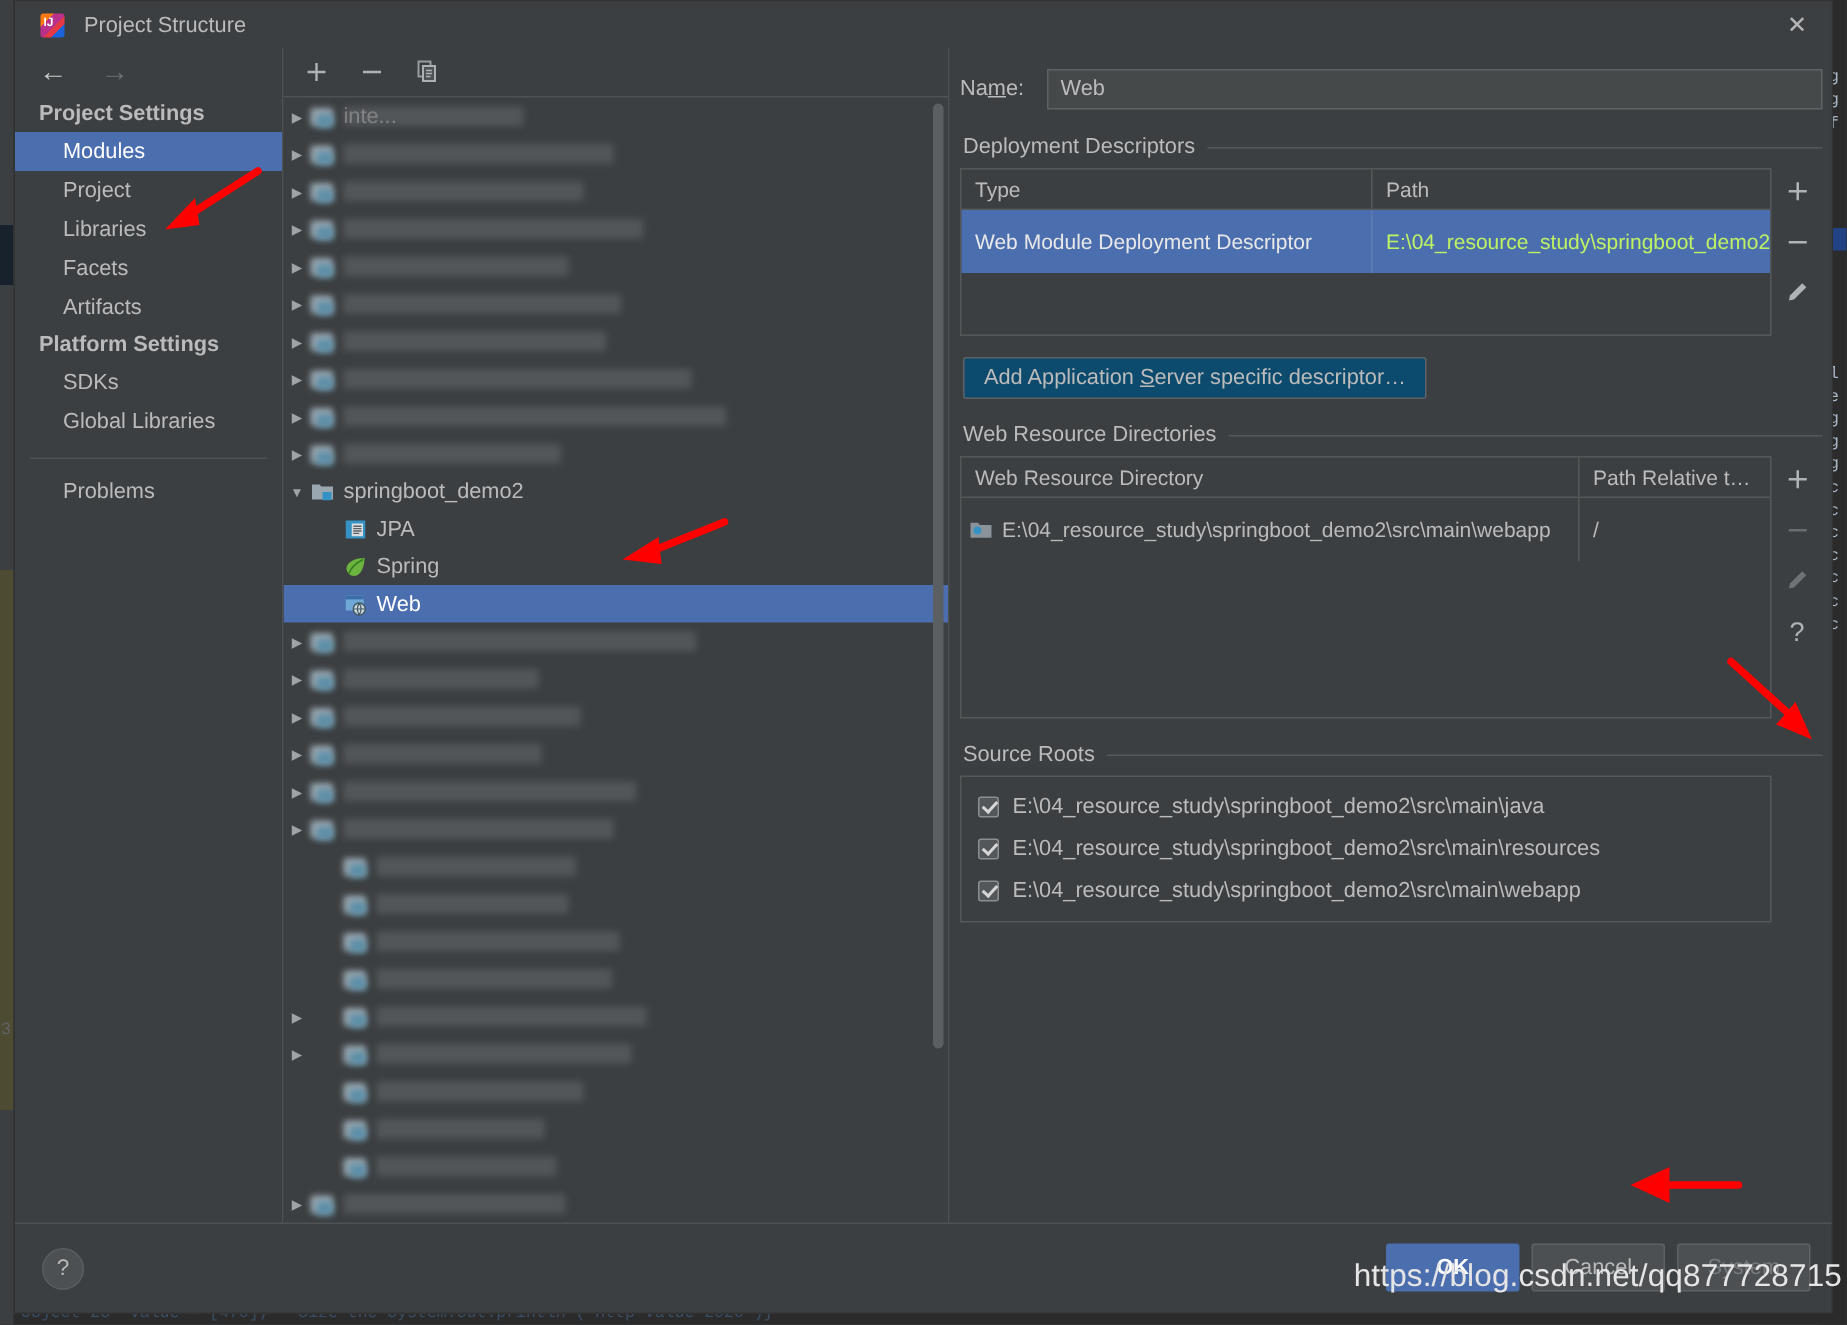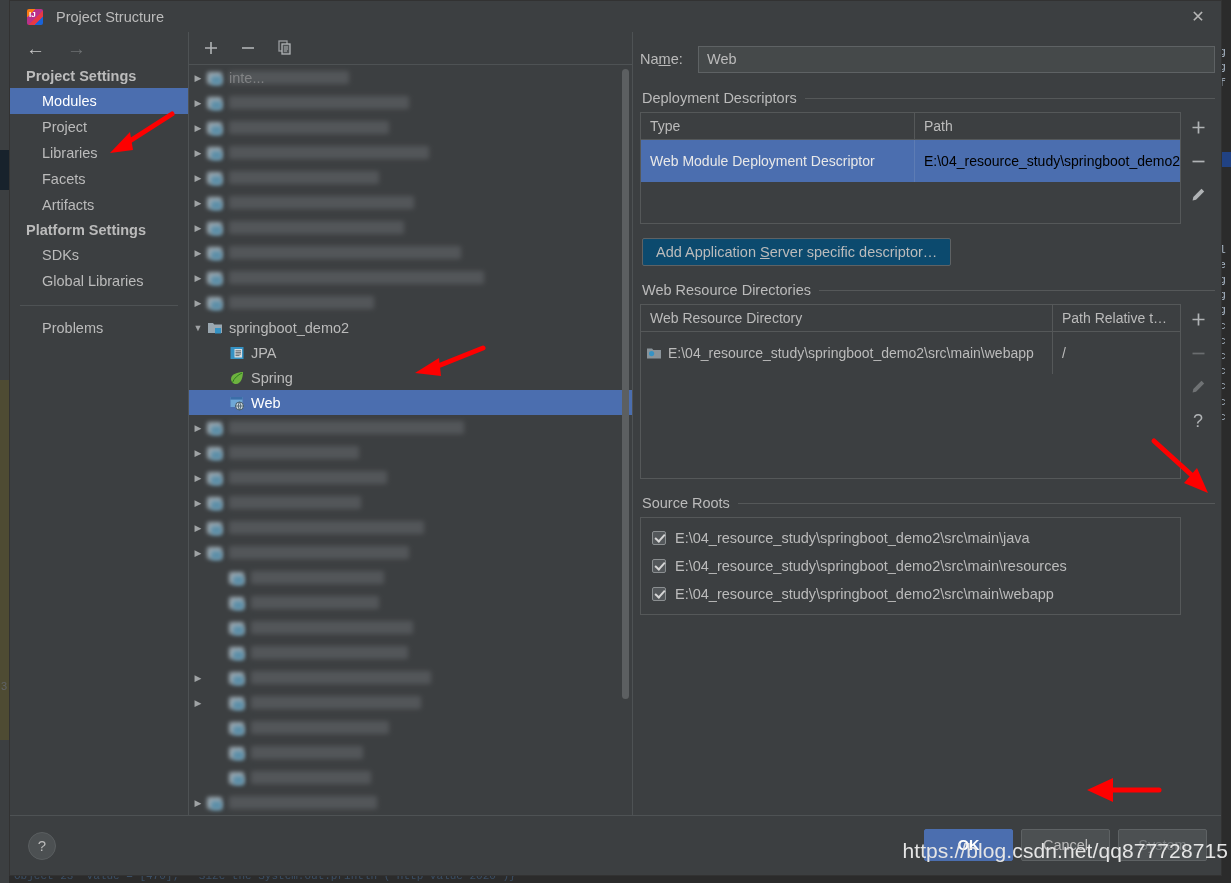--- a/index.html
+++ b/index.html
@@ -174,21 +174,21 @@
   .th.sep { border-left: 1px solid #555859; }
   .tbl-row { display: flex; height: 42px; }
   .tbl-row.selected { background: #4b6eaf; }
   .tbl-row .td {
     font-size: 14px; display: flex; align-items: center;
     padding-left: 9px; overflow: hidden; white-space: nowrap;
     color: #bbbbbb;
   }
   .td.redtext { color: #ff6b68; }
   .tbl-row.selected .td { color: #e8e8e8; }
-  .tbl-row.selected .td.redtext { color: #000000; }
+  .tbl-row.selected .td.redtext { color: #bef264; }
 
   .side-tools {
     width: 34px; flex: 0 0 34px;
     display: flex; flex-direction: column; align-items: center;
     padding-top: 4px; gap: 12px;
   }
   .st-btn {
     width: 22px; height: 22px; color: #b0b3b5; cursor: pointer;
     display: flex; align-items: center; justify-content: center;
     font-size: 18px; line-height: 1;

